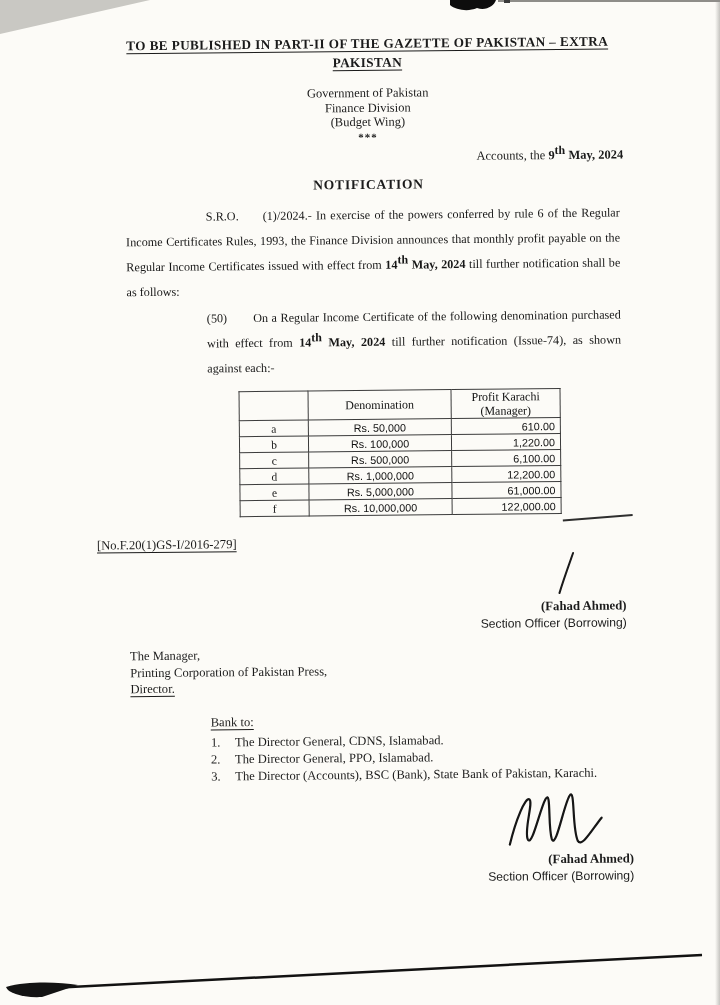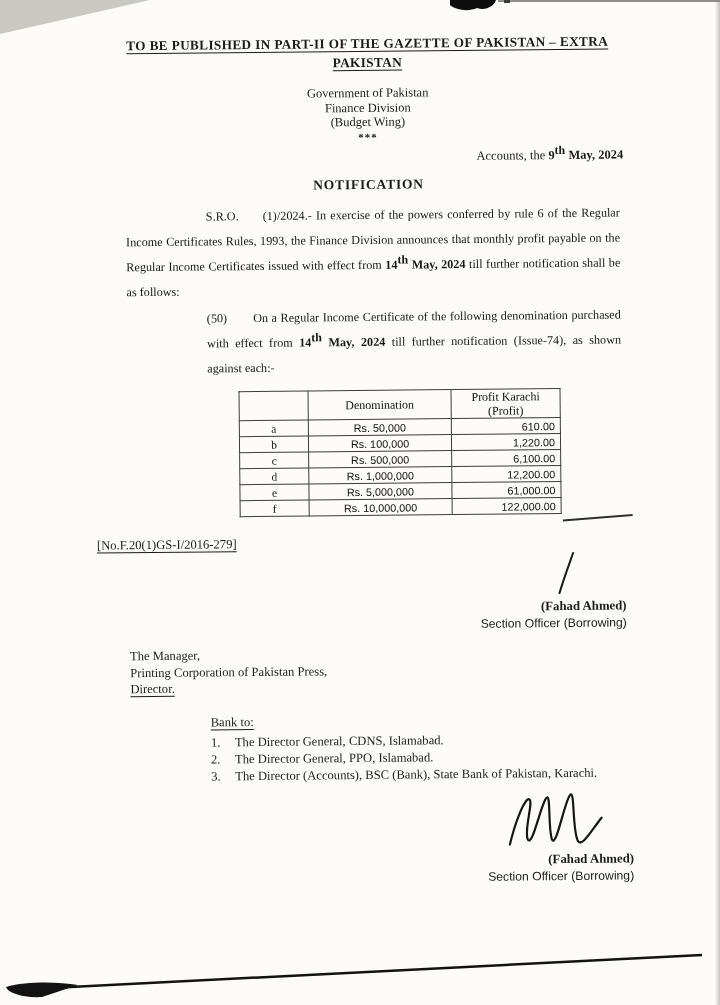--- a/index.html
+++ b/index.html
@@ -113,21 +113,21 @@
     <span>till further notification (Issue-74), as shown against each:-</span>
   </div>
 
   <table class="rates">
     <tbody>
       <tr>
         <td class="corner"></td>
         <td class="head">Denomination</td>
         <td class="head">
           <div>Profit Karachi</div>
-          <div>(Profit)</div>
+          <div>(Manager)</div>
         </td>
       </tr>
       <tr>
         <td class="letter">a</td>
         <td class="denom">Rs. 50,000</td>
         <td class="profit">610.00</td>
       </tr>
       <tr>
         <td class="letter">b</td>
         <td class="denom">Rs. 100,000</td>

